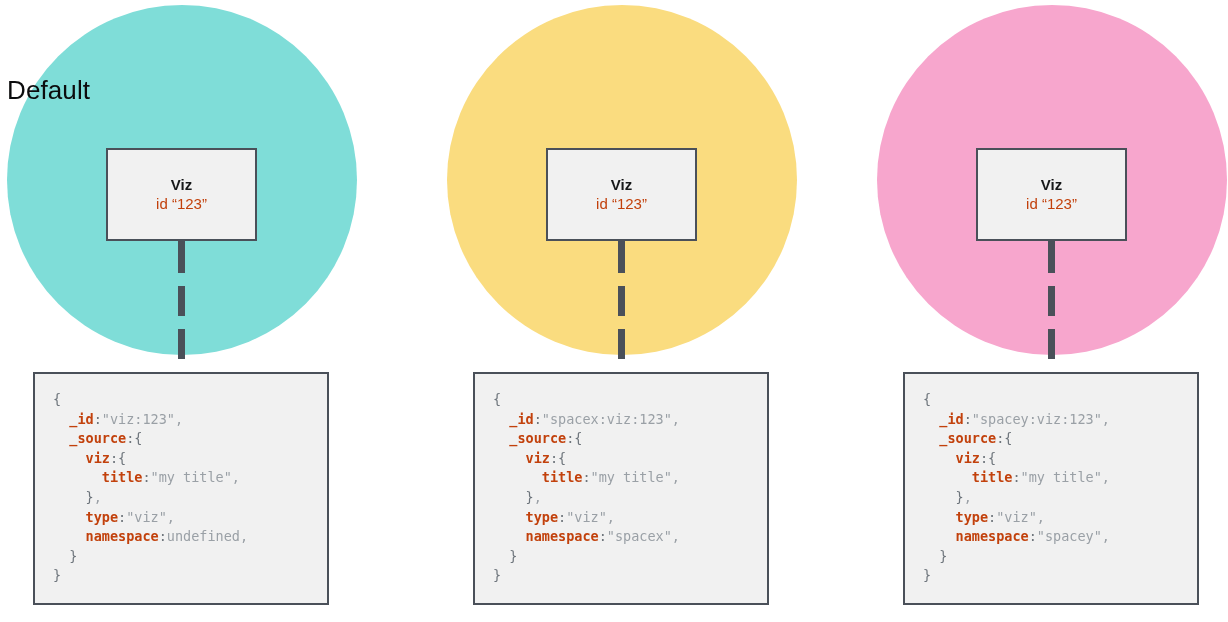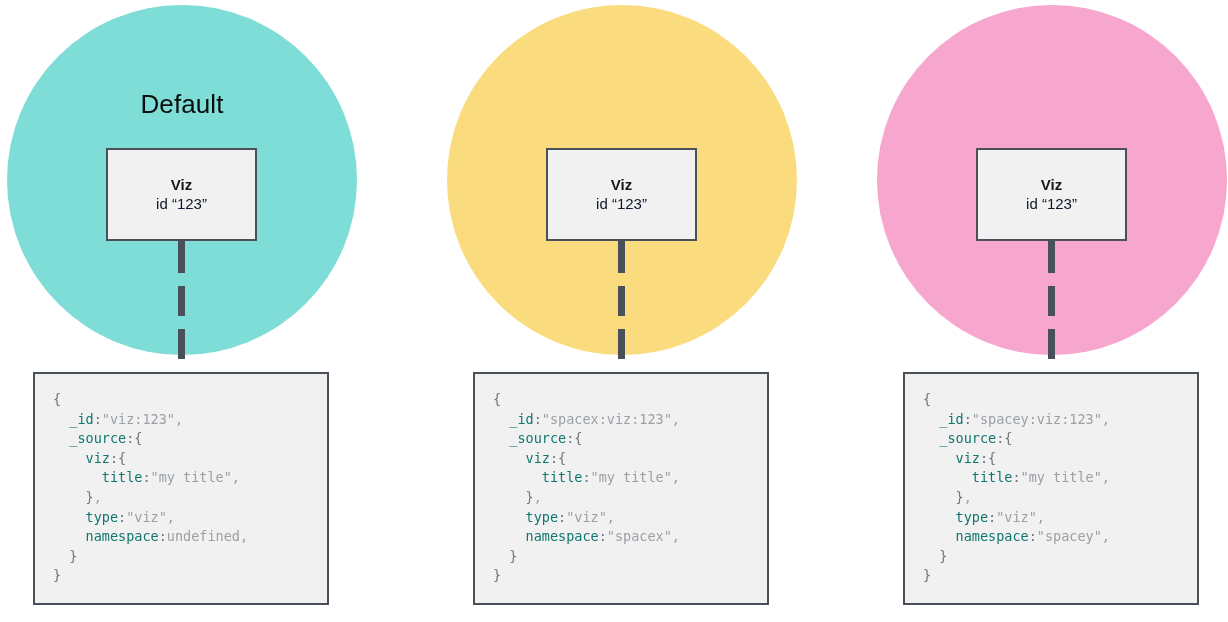--- a/index.html
+++ b/index.html
@@ -35,23 +35,22 @@
     position: absolute;
     left: 5px;
     top: 5px;
     width: 350px;
     height: 350px;
     border-radius: 50%;
   }
   .circle-title {
     position: absolute;
     left: 5px;
-    top: 88px;
+    top: 74px;
     width: 350px;
-    text-align: center;
     font-size: 26px;
     line-height: 32px;
     color: #0b0c0d;
     letter-spacing: 0.1px;
     white-space: nowrap;
   }
 
   
   .viz-box {
     position: absolute;
@@ -68,21 +67,21 @@
     justify-content: center;
   }
   .viz-title {
     font-size: 15px;
     font-weight: bold;
     color: #17181a;
     line-height: 19px;
   }
   .viz-id {
     font-size: 15px;
-    color: #0f172a;
+    color: #c2410c;
     line-height: 20px;
   }
 
   
   .connector {
     position: absolute;
     left: 176px;
     top: 241px;
     width: 7px;
     height: 131px;
@@ -111,21 +110,21 @@
     overflow: hidden;
   }
   .code {
     font-family: "DejaVu Sans Mono", "Liberation Mono", monospace;
     font-size: 13.5px;
     line-height: 19.6px;
     white-space: pre;
     color: #9AA0A6;
   }
   .code-line { white-space: pre; }
-  .tok-key { color: #0f766e; }
+  .tok-key { color: #c2410c; font-weight: bold; }
   .tok-val { color: #9AA0A6; }
   .tok-punct { color: #6e757c; }
 </style>
 </head>
 <body>
 
 <div class="canvas">
 
   <div class="panel panel-1">
     <div class="circle" style="background: rgb(127, 221, 216);"></div>

